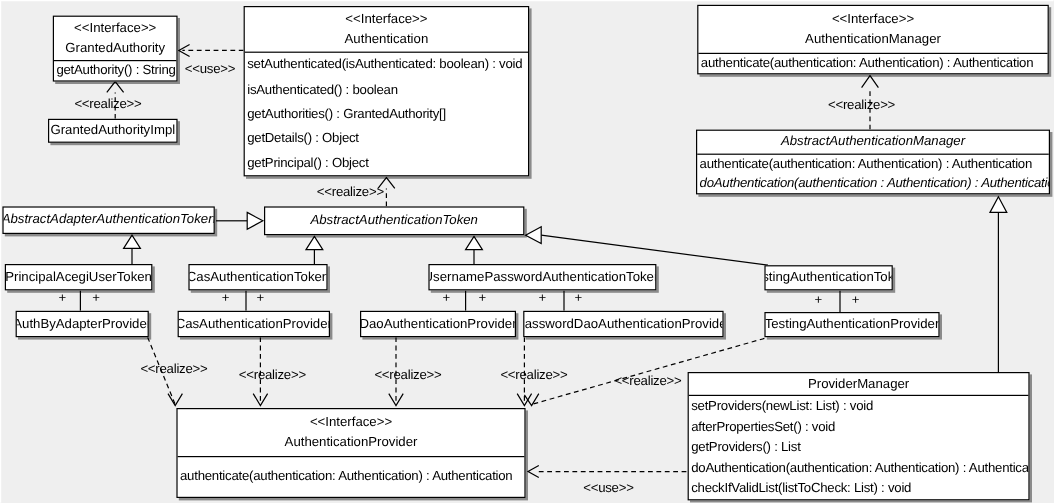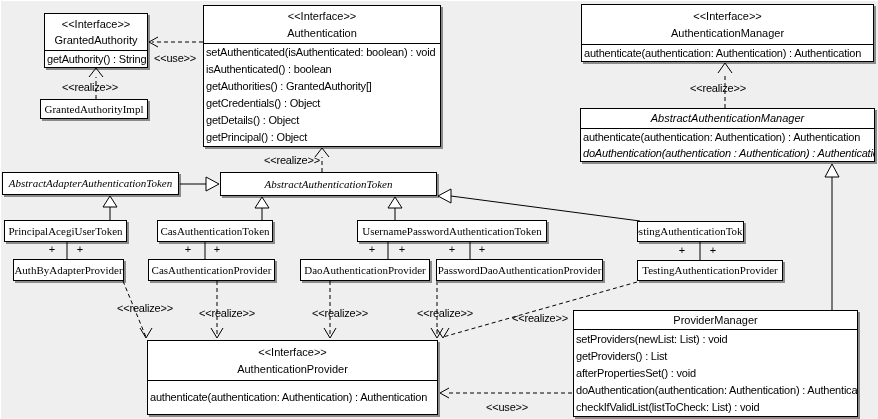--- a/index.html
+++ b/index.html
@@ -12,21 +12,21 @@
   .dash{stroke:#000;stroke-width:1;fill:none;stroke-dasharray:4,3;}
   .sol{stroke:#000;stroke-width:1;fill:none;}
   .open{stroke:#000;stroke-width:1;fill:none;}
   .tri{fill:#fff;stroke:#000;stroke-width:1;}
   .cls{
     position:absolute;background:#fff;border:1px solid #000;
     box-shadow:2px 2px 0 rgba(0,0,0,.42);box-sizing:border-box;
     font-size:11px;line-height:1.1;
   }
   .cls.multi{display:flex;flex-direction:column;}
-  .cls.simple{display:flex;align-items:center;justify-content:center;text-align:center;white-space:nowrap;overflow:hidden;font-family:Liberation Serif, serif;}
+  .cls.simple{display:flex;align-items:center;justify-content:center;text-align:center;white-space:nowrap;overflow:hidden;}
   .hd{border-bottom:1px solid #000;display:flex;flex-direction:column;
       align-items:center;justify-content:space-evenly;text-align:center;flex:0 0 auto;}
   .bd{flex:1;display:flex;flex-direction:column;overflow:hidden;}
   .m{flex:1;display:flex;align-items:center;padding-left:2px;white-space:nowrap;overflow:hidden;letter-spacing:-0.2px;}
   .it{font-style:italic;}
   .lbl{position:absolute;font-size:11px;white-space:nowrap;letter-spacing:-0.2px;}
   .plus{position:absolute;font-size:11px;width:10px;text-align:center;}
 </style>
 </head>
 <body>
@@ -150,21 +150,20 @@
 
   <div class="cls multi" style="left:203px;top:5px;width:238px;height:142px;">
     <div class="hd" style="height:37px;">
       <div class="st">&lt;&lt;Interface&gt;&gt;</div>
       <div class="nm">Authentication</div>
     </div>
     <div class="bd">
       <div class="m">setAuthenticated(isAuthenticated: boolean) : void</div>
       <div class="m">isAuthenticated() : boolean</div>
       <div class="m">getAuthorities() : GrantedAuthority[]</div>
-      <div class="m">getCredentials() : Object</div>
       <div class="m">getDetails() : Object</div>
       <div class="m">getPrincipal() : Object</div>
     </div>
   </div>
 
   <div class="cls multi" style="left:581px;top:4px;width:293px;height:58px;">
     <div class="hd" style="height:39px;">
       <div class="st">&lt;&lt;Interface&gt;&gt;</div>
       <div class="nm">AuthenticationManager</div>
     </div>
@@ -219,22 +218,22 @@
   <div class="cls simple" style="left:637px;top:260px;width:146px;height:21px;">
     <span class="nm">TestingAuthenticationProvider</span>
   </div>
 
   <div class="cls multi" style="left:573px;top:310px;width:285px;height:107px;">
     <div class="hd" style="height:18px;">
       <div class="nm">ProviderManager</div>
     </div>
     <div class="bd">
       <div class="m">setProviders(newList: List) : void</div>
+      <div class="m">afterPropertiesSet() : void</div>
       <div class="m">getProviders() : List</div>
-      <div class="m">afterPropertiesSet() : void</div>
       <div class="m">doAuthentication(authentication: Authentication) : Authentication</div>
       <div class="m">checkIfValidList(listToCheck: List) : void</div>
     </div>
   </div>
 
   <div class="cls multi" style="left:147px;top:340px;width:291px;height:75px;">
     <div class="hd" style="height:39px;">
       <div class="st">&lt;&lt;Interface&gt;&gt;</div>
       <div class="nm">AuthenticationProvider</div>
     </div>

